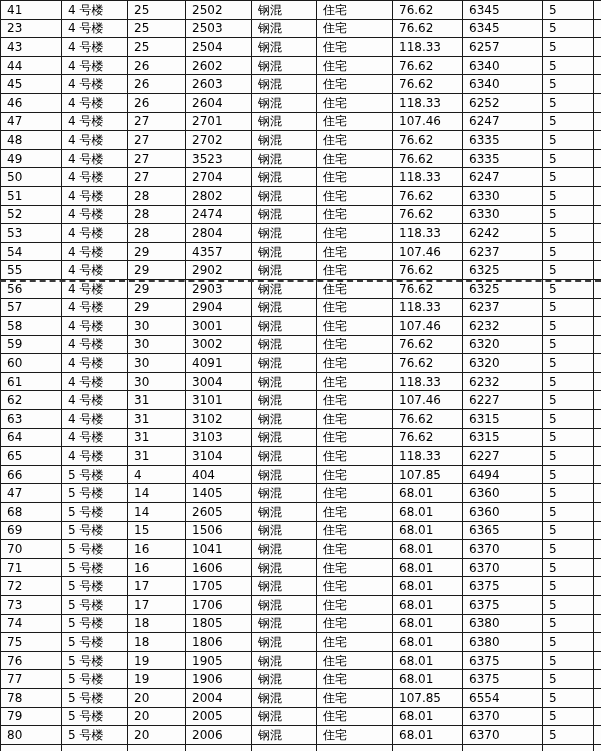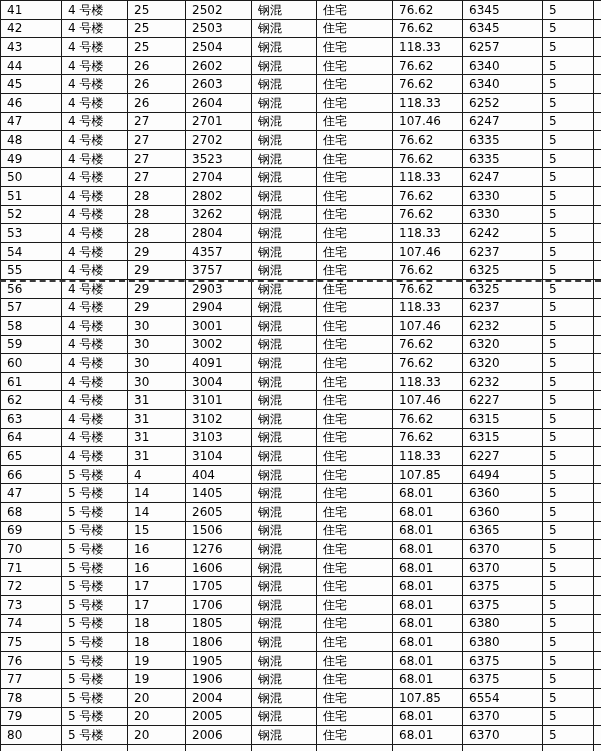--- a/index.html
+++ b/index.html
@@ -64,21 +64,21 @@
       <div class="cell">41</div>
       <div class="cell">4 号楼</div>
       <div class="cell">25</div>
       <div class="cell">2502</div>
       <div class="cell">钢混</div>
       <div class="cell">住宅</div>
       <div class="cell">76.62</div>
       <div class="cell">6345</div>
       <div class="cell">5</div>
       <div class="cell last-col"></div>
-      <div class="cell">42</div>
+      <div class="cell">23</div>
       <div class="cell">4 号楼</div>
       <div class="cell">25</div>
       <div class="cell">2503</div>
       <div class="cell">钢混</div>
       <div class="cell">住宅</div>
       <div class="cell">76.62</div>
       <div class="cell">6345</div>
       <div class="cell">5</div>
       <div class="cell last-col"></div>
       <div class="cell">43</div>
@@ -167,21 +167,21 @@
       <div class="cell">2802</div>
       <div class="cell">钢混</div>
       <div class="cell">住宅</div>
       <div class="cell">76.62</div>
       <div class="cell">6330</div>
       <div class="cell">5</div>
       <div class="cell last-col"></div>
       <div class="cell">52</div>
       <div class="cell">4 号楼</div>
       <div class="cell">28</div>
-      <div class="cell">3262</div>
+      <div class="cell">2474</div>
       <div class="cell">钢混</div>
       <div class="cell">住宅</div>
       <div class="cell">76.62</div>
       <div class="cell">6330</div>
       <div class="cell">5</div>
       <div class="cell last-col"></div>
       <div class="cell">53</div>
       <div class="cell">4 号楼</div>
       <div class="cell">28</div>
       <div class="cell">2804</div>
@@ -197,21 +197,21 @@
       <div class="cell">4357</div>
       <div class="cell">钢混</div>
       <div class="cell">住宅</div>
       <div class="cell">107.46</div>
       <div class="cell">6237</div>
       <div class="cell">5</div>
       <div class="cell last-col"></div>
       <div class="cell">55</div>
       <div class="cell">4 号楼</div>
       <div class="cell">29</div>
-      <div class="cell">3757</div>
+      <div class="cell">2902</div>
       <div class="cell">钢混</div>
       <div class="cell">住宅</div>
       <div class="cell">76.62</div>
       <div class="cell">6325</div>
       <div class="cell">5</div>
       <div class="cell last-col"></div>
       <div class="cell">56</div>
       <div class="cell">4 号楼</div>
       <div class="cell">29</div>
       <div class="cell">2903</div>
@@ -347,21 +347,21 @@
       <div class="cell">1506</div>
       <div class="cell">钢混</div>
       <div class="cell">住宅</div>
       <div class="cell">68.01</div>
       <div class="cell">6365</div>
       <div class="cell">5</div>
       <div class="cell last-col"></div>
       <div class="cell">70</div>
       <div class="cell">5 号楼</div>
       <div class="cell">16</div>
-      <div class="cell">1276</div>
+      <div class="cell">1041</div>
       <div class="cell">钢混</div>
       <div class="cell">住宅</div>
       <div class="cell">68.01</div>
       <div class="cell">6370</div>
       <div class="cell">5</div>
       <div class="cell last-col"></div>
       <div class="cell">71</div>
       <div class="cell">5 号楼</div>
       <div class="cell">16</div>
       <div class="cell">1606</div>

